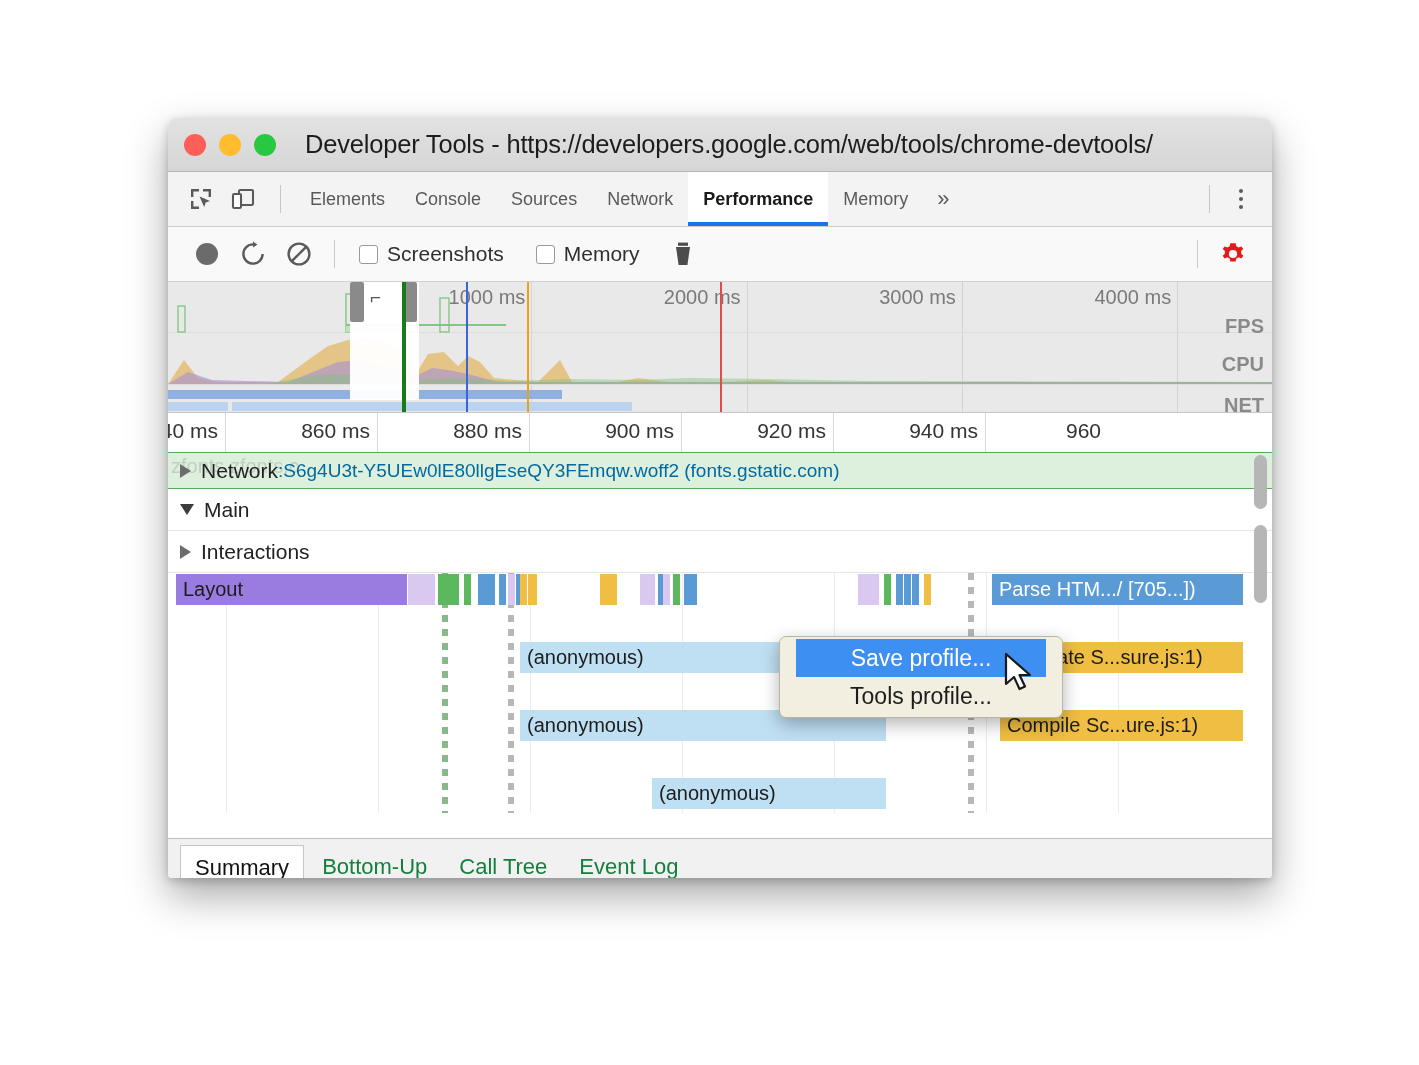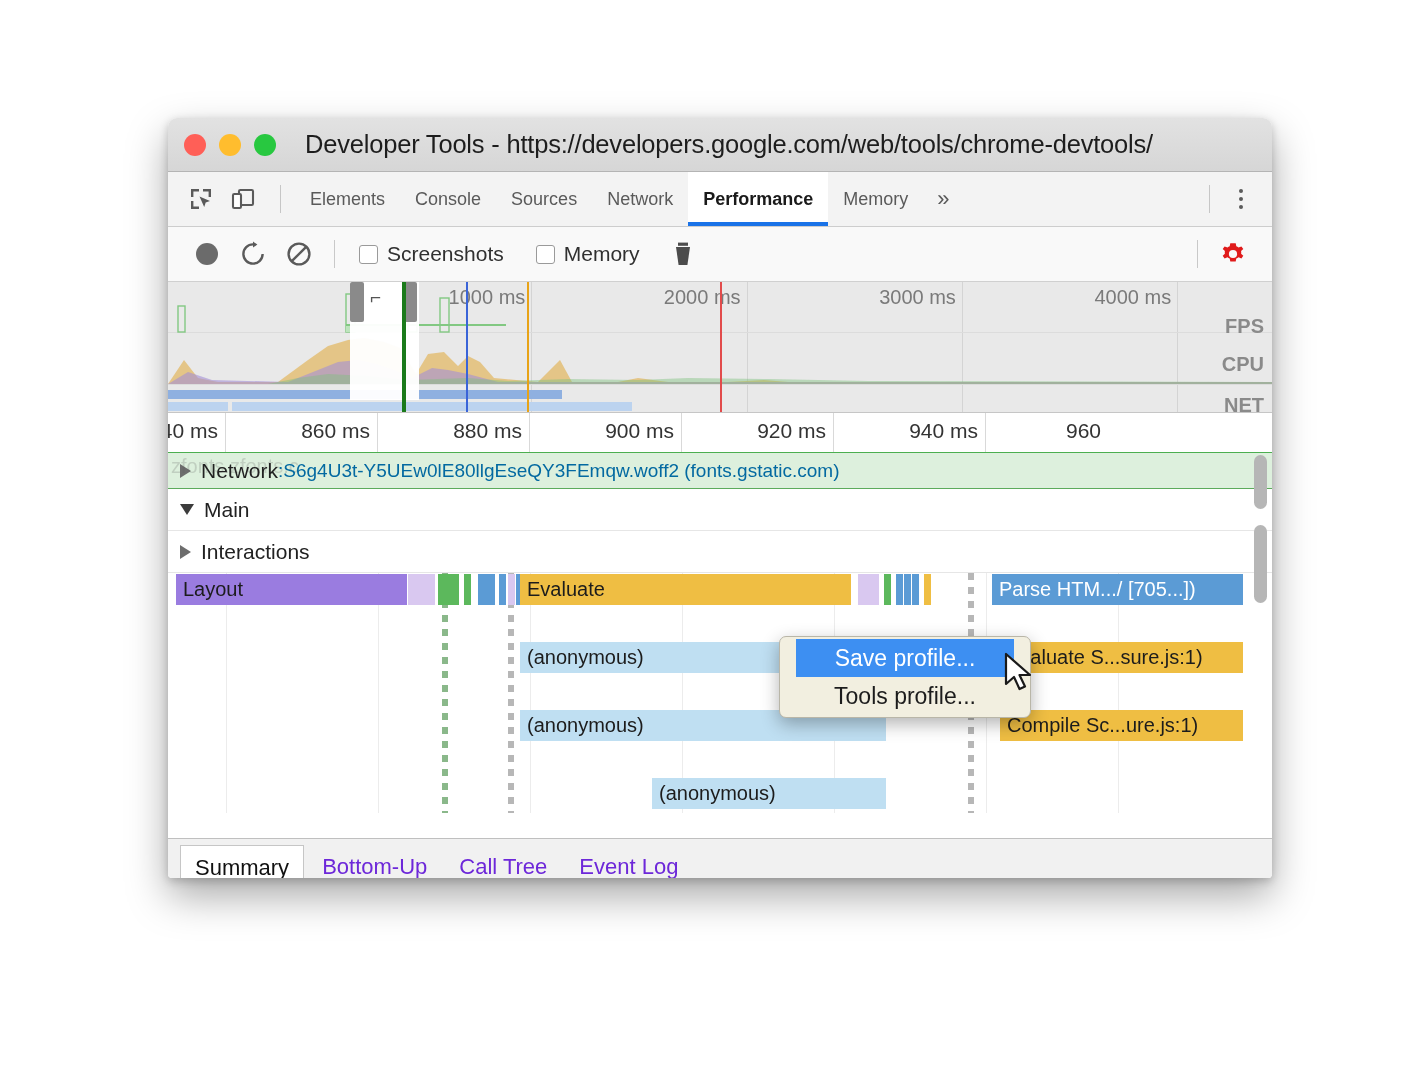--- a/index.html
+++ b/index.html
@@ -182,21 +182,21 @@
   .c-lblue  { background: #bfdff2; }
   .c-green  { background: #5cb85c; }
 
   .dashline { position:absolute; top:0; bottom:0; width:6px; }
   .gridline { position:absolute; top:0; bottom:0; width:1px; background:#ececec; }
 
   
   #ctxmenu {
     position: absolute;
     left: 611px; top: 518px;
-    width: 252px;
+    width: 284px;
     background: #f2efe0;
     border: 1px solid #b9b6a8;
     border-radius: 7px;
     box-shadow: 0 6px 18px rgba(0,0,0,0.30);
     overflow: hidden;
     z-index: 60;
     padding: 2px 16px;
   }
   .ctx-item {
     height: 38px; line-height: 38px;
@@ -209,21 +209,21 @@
 
   
   #bottombar {
     height: 56px;
     background: #f1f1f1;
     border-top: 1px solid #bfbfbf;
     display: flex; align-items: center;
     padding-left: 12px;
   }
   .bt-tab {
-    font-size: 22px; color: #6d28d9;
+    font-size: 22px; color: #15803d;
     padding: 0 14px; height: 44px; line-height: 44px;
     margin-right: 4px;
   }
   .bt-tab.sel {
     background: #fff; border: 1px solid #c6c6c6;
     color: #111;
   }
   #bottom-fill { flex: 1 1 auto; height: 100%; background: #f1f1f1; }
 
   
@@ -456,21 +456,20 @@
         <div class="fl-bar c-yellow" style="left:355px;width:4px"></div>
         <div class="fl-bar c-yellow" style="left:362px;width:4px"></div>
         <div class="fl-bar c-yellow" style="left:432px;width:18px"></div>
         <div class="fl-bar c-lpurple" style="left:472px;width:16px"></div>
         <div class="fl-bar c-blue" style="left:490px;width:3px"></div>
         <div class="fl-bar c-lpurple" style="left:495px;width:6px"></div>
         <div class="fl-bar c-green" style="left:505px;width:5px"></div>
         <div class="fl-bar c-blue" style="left:516px;width:3px"></div>
         <div class="fl-bar c-blue" style="left:522px;width:3px"></div>
         <div class="fl-bar c-yellow" style="left:352px;width:0"></div>
-        <div class="fl-bar c-yellow" style="left:352px;width:332px">Evaluate</div>
         <div class="fl-bar c-lpurple" style="left:690px;width:22px"></div>
         <div class="fl-bar c-green" style="left:716px;width:8px"></div>
         <div class="fl-bar c-blue" style="left:728px;width:3px"></div>
         <div class="fl-bar c-blue" style="left:736px;width:3px"></div>
         <div class="fl-bar c-blue" style="left:744px;width:3px"></div>
         <div class="fl-bar c-yellow" style="left:756px;width:4px"></div>
         <div class="fl-bar c-blue" style="left:824px;width:252px">Parse HTM.../ [705...])</div>
       </div>
 
       <div class="fl-row" style="top:34px">

